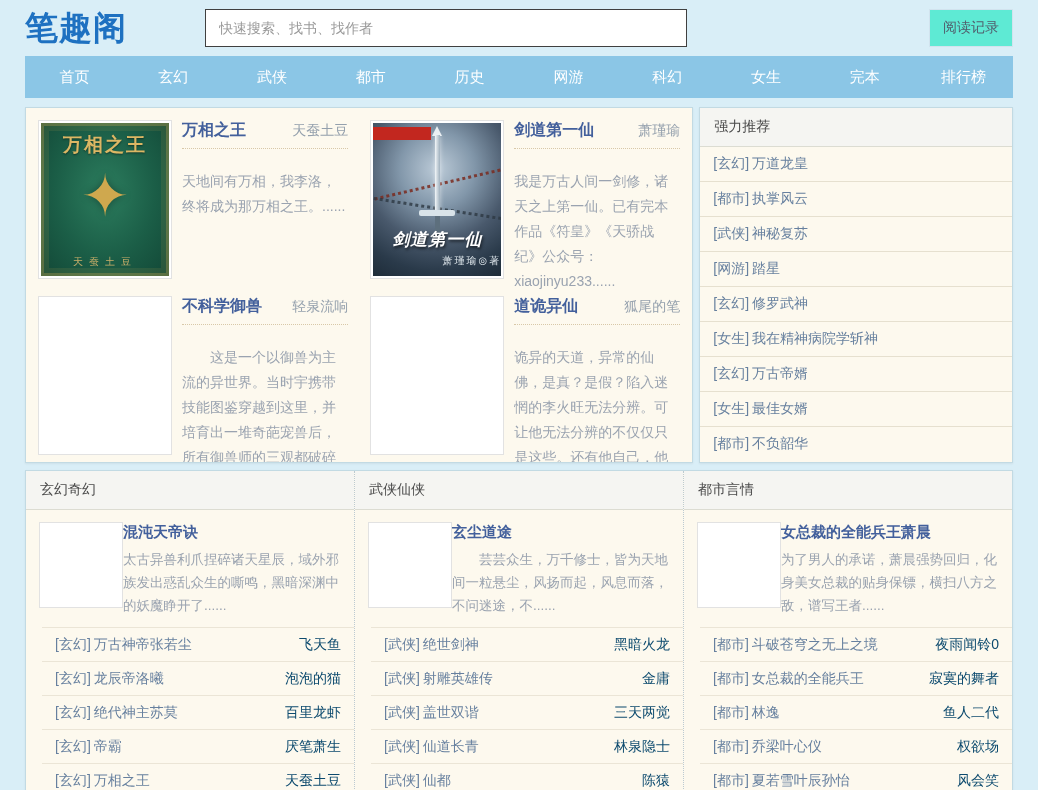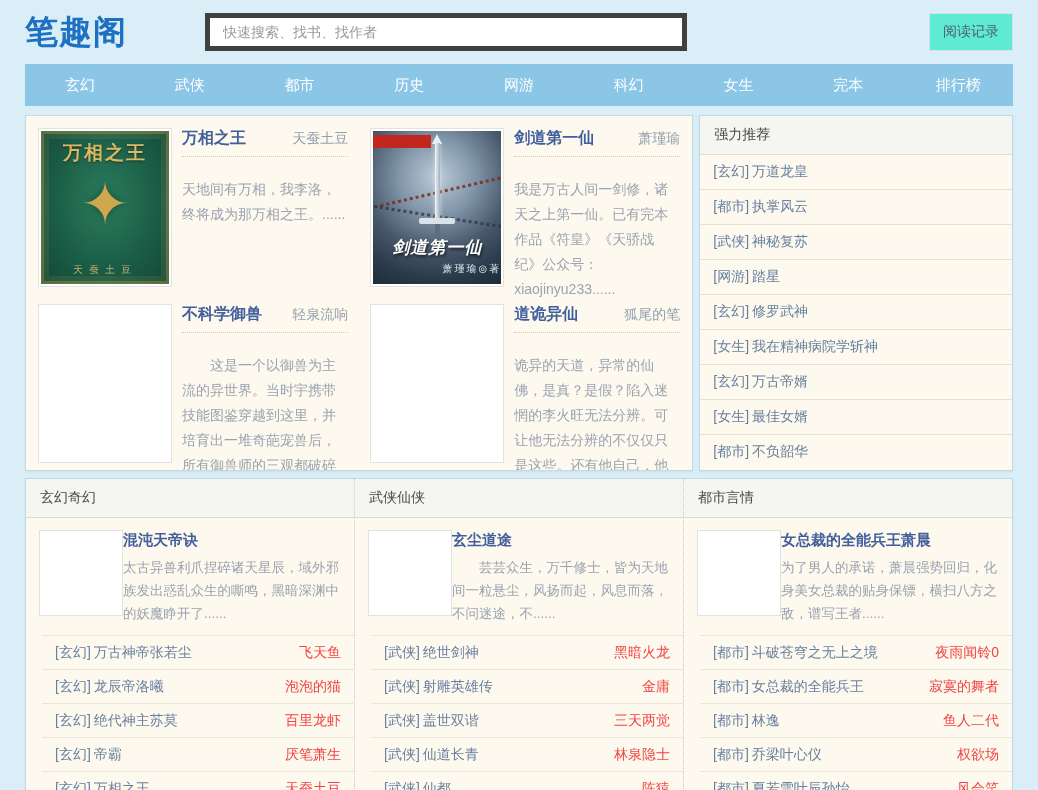--- a/index.html
+++ b/index.html
@@ -3,23 +3,23 @@
 <meta charset="utf-8">
 <style>
   * { margin:0; padding:0; box-sizing:border-box; }
   html,body { width:1038px; height:790px; overflow:hidden; }
   body { background:#d9eef7; font-family:"Liberation Sans","DejaVu Sans",sans-serif; }
   a { text-decoration:none; cursor:pointer; }
   ul { list-style:none; }
   .container { width:988px; margin:0 auto; }
 
   
-  .hdr { height:64px; display:flex; align-items:center; }
+  .hdr { height:56px; display:flex; align-items:center; }
   .logo { font-size:33px; font-weight:bold; color:#1e71c1; letter-spacing:1px; }
-  .searchbox { margin-left:78px; width:482px; height:38px; background:#fff; border:5px solid #404040; display:flex;align-items:center; }
+  .searchbox { margin-left:78px; width:482px; height:38px; background:#fff; border:1px solid #404040; display:flex;align-items:center; }
   .searchbox input { flex:1; border:none; outline:none; padding:0 13px; font-size:14px; color:#333; background:transparent; font-family:inherit; }
   .searchbox input::placeholder { color:#9a9a9a; }
   .search-btn { width:46px; border:none; border-left:1px solid #e3e3e3; background:#fff; cursor:pointer; }
   .reading-record { margin-left:auto; background:#5eead4; border:1px solid #d2e3ee; padding:9px 13px; font-size:14px; color:#51606e; }
 
   
   .nav { height:42px; background:#8bc6e6; display:flex; }
   .nav a { flex:1; text-align:center; line-height:42px; color:#fff; font-size:15px; }
 
   
@@ -65,37 +65,38 @@
   
   .bottom { margin-top:7px; display:flex; }
   .col { flex:1; min-width:0; }
   .col + .col { border-left:1px dotted #bccad1; }
   .sfeat { display:flex; padding:12px 13px 10px; }
   .scover { width:84px; height:86px; flex:none; background:#fff; border:1px solid #e2e2e2; }
   .sinfo { flex:1; min-width:0; }
   .stitle { display:block; font-size:15px; font-weight:bold; color:#43609c; margin:1px 0 6px; }
   .sdesc { font-size:13.5px; line-height:23px; color:#9aa3b0; max-height:69px; overflow:hidden; }
   .slist li { display:flex; justify-content:space-between; padding:7px 13px; border-top:1px solid #ebe5d6; font-size:14px; color:#67809f; line-height:19px;margin-left:16px; }
-  .sauthor { color:#ef4444; white-space:nowrap; margin-left:8px; }
+  .sauthor { color:#0c4a6e; white-space:nowrap; margin-left:8px; }
 </style>
 </head>
 <body>
 
 <div class="container">
 
   <div class="hdr">
     <a class="logo">笔趣阁</a>
     <div class="searchbox">
       <input type="text" placeholder="快速搜索、找书、找作者" style="">
       <button class="search-btn"></button>
     </div>
     <a class="reading-record">阅读记录</a>
   </div>
 
   <div class="nav">
+    <a>首页</a>
     <a>玄幻</a>
     <a>武侠</a>
     <a>都市</a>
     <a>历史</a>
     <a>网游</a>
     <a>科幻</a>
     <a>女生</a>
     <a>完本</a>
     <a>排行榜</a>
   </div>

